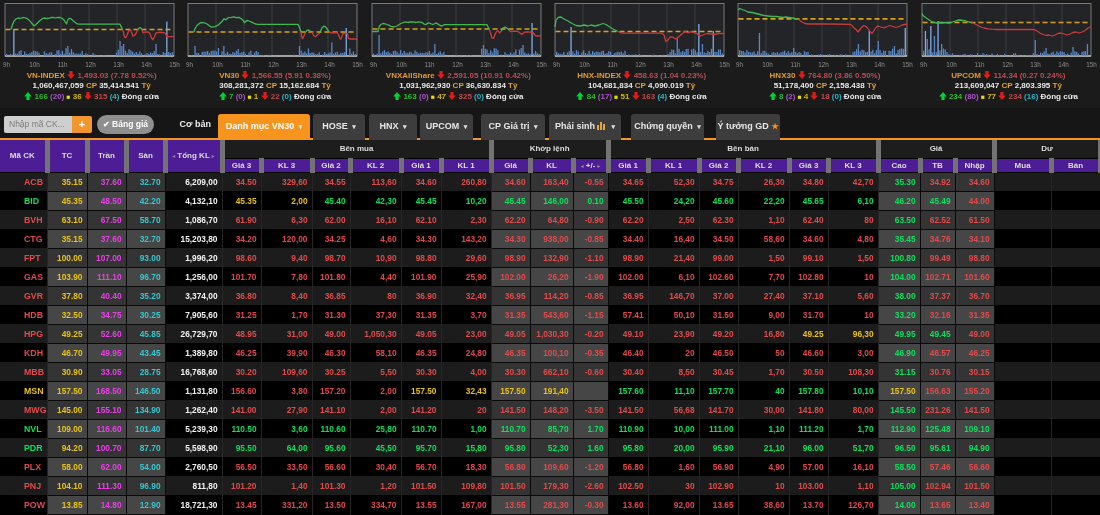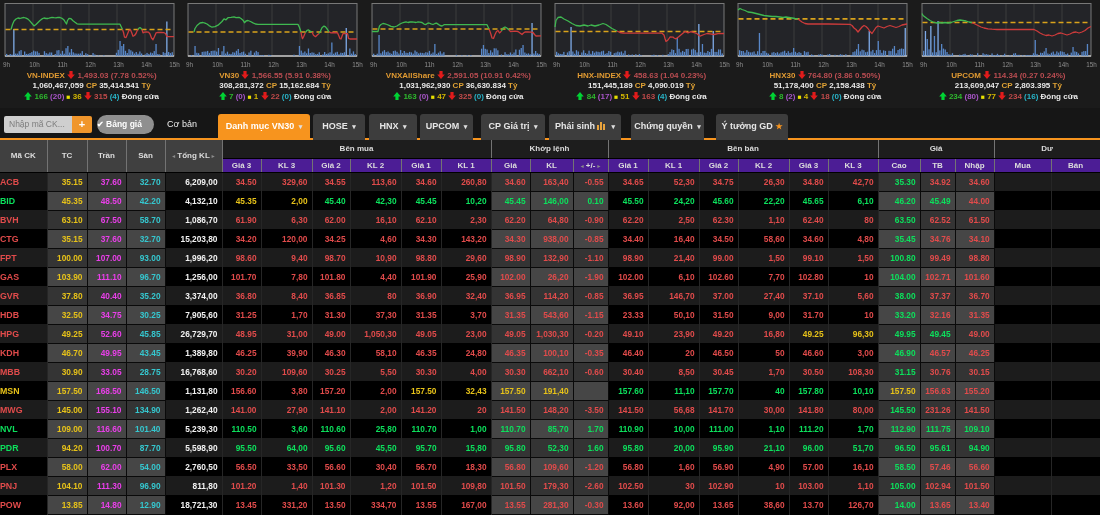--- a/index.html
+++ b/index.html
@@ -16,45 +16,45 @@
 .ys{color:#e8e000;font-size:6.5px}
 .yn{color:#d4b800}
 .rn{color:#c04a4a}
 .cy{color:#28b4c8}
 .toolbar{position:relative;height:32px;background:#161616;border-bottom:2px solid #f7941e}
 .inp{position:absolute;left:4px;top:8px;width:76px;height:17px;background:#cfcfcf;color:#7d7d7d;
   font-size:8.5px;line-height:17px;padding-left:5px;border-radius:2px 0 0 2px;overflow:hidden}
 .plus{position:absolute;left:72px;top:8px;width:20px;height:17px;background:#f0962c;color:#fff;
   font-size:11px;font-weight:bold;line-height:16px;text-align:center;border-radius:0 2px 2px 0}
 .pill{position:absolute;left:97px;top:7px;width:57px;height:19px;background:#8f8f8f;color:#fff;
-  font-size:8.5px;font-weight:bold;line-height:19px;border-radius:10px}
+  font-size:8.5px;font-weight:bold;line-height:19px;text-align:center;border-radius:10px}
 .chk{font-size:8px}
-.coban{position:absolute;left:167px;top:7px;width:44px;text-align:left;color:#ececec;
-  font-size:9px;font-weight:normal;line-height:19px}
+.coban{position:absolute;left:167px;top:7px;width:44px;text-align:right;color:#ececec;
+  font-size:9px;font-weight:bold;line-height:19px}
 .tab{position:absolute;top:6px;height:26px;background:#3d3d3d;color:#e6e6e6;font-size:9px;
   font-weight:bold;text-align:center;line-height:25px;border-radius:3px 3px 0 0;white-space:nowrap}
 .tab.active{background:#f7941e;color:#fff}
 .caret{font-size:7px;color:#e0e0e0;margin-left:2px}
 .star{color:#f7941e;font-size:8px}
 table{border-collapse:collapse;table-layout:fixed;width:1100px;height:375px}
 th,td{overflow:hidden;white-space:nowrap}
 thead th{font-size:8px;font-weight:bold;color:#dcdcdc;text-align:center;
-  background:#1d1d1d;border-right:1px solid #737373;border-bottom:1px solid #000}
+  background:#1d1d1d;border-right:5px solid #737373;border-bottom:1px solid #000}
 tr.h1{height:18px}
 tr.h2{height:14px}
 tr.h2 th{background:#4c1d95}
-th.hs{background:#404040}
+th.hs{background:#4c1d95}
 .tri{color:#8a8a8a;font-size:5.5px}
 tbody td{font-size:8.3px;font-weight:bold;text-align:right;padding-right:4px;
   border-right:1px solid #262626}
 tr.even td{background:#1c1c1c}
 tr.odd td{background:#000}
 tr.even td.p{background:#343434;border-right:1px solid #0a0a0a;border-bottom:1px solid #0a0a0a}
 tr.odd td.p{background:#464646;border-right:1px solid #0a0a0a;border-bottom:1px solid #0a0a0a}
-td.tk{text-align:left;padding-left:0;font-size:8.8px}
+td.tk{text-align:left;padding-left:24px;font-size:8.8px}
 .y{color:#e7c219}
 .m{color:#e93fe9}
 .c{color:#35c7cf}
 .r{color:#e14b4b}
 .g{color:#0ce05c}
 .w{color:#f2f2f2}
 </style></head><body>
 <div class="charts">
 <div class="panel">
       <svg width="184" height="108" style="position:absolute;left:0;top:0">
@@ -473,21 +473,21 @@
         <text x="62.5" y="66.5" font-size="6.3" fill="#8f8f8f" text-anchor="middle" font-family="Liberation Sans, sans-serif">11h</text>
         <text x="90.5" y="66.5" font-size="6.3" fill="#8f8f8f" text-anchor="middle" font-family="Liberation Sans, sans-serif">12h</text>
         <text x="118.5" y="66.5" font-size="6.3" fill="#8f8f8f" text-anchor="middle" font-family="Liberation Sans, sans-serif">13h</text>
         <text x="146.5" y="66.5" font-size="6.3" fill="#8f8f8f" text-anchor="middle" font-family="Liberation Sans, sans-serif">14h</text>
         <text x="174.5" y="66.5" font-size="6.3" fill="#8f8f8f" text-anchor="middle" font-family="Liberation Sans, sans-serif">15h</text>
       </svg>
       <div class="info">
         <div class="l1"><span class="on">HNX-INDEX</span> <svg width="8" height="8" style="margin-bottom:-1px">
             <path d="M2.4 0 h3.2 v3.6 h2.2 L4 8 L0.2 3.6 h2.2 Z" fill="#e11b1b"></path>
           </svg> <span class="rv">458.63 (1.04 0.23%)</span></div>
-        <div class="l2"><span class="wv">151,445,189</span> <span class="ov">CP</span> <span class="wv">4,090.019</span> <span class="ov">Tỷ</span></div>
+        <div class="l2"><span class="wv">104,681,834</span> <span class="ov">CP</span> <span class="wv">4,090.019</span> <span class="ov">Tỷ</span></div>
         <div class="l3"><svg width="8" height="8" style="margin-bottom:-1px">
             <path d="M4 0 L7.8 4.4 h-2.2 V8 H2.4 V4.4 H0.2 Z" fill="#00d334"></path>
           </svg><span class="gn"> 84</span> <span class="pu">(17)</span> <span class="ys">■</span><span class="yn"> 51</span> <svg width="8" height="8" style="margin-bottom:-1px">
             <path d="M2.4 0 h3.2 v3.6 h2.2 L4 8 L0.2 3.6 h2.2 Z" fill="#e11b1b"></path>
           </svg><span class="rn"> 163</span> <span class="cy">(4)</span> <span class="wv">Đóng cửa</span></div>
       </div>
     </div>
 <div class="panel">
       <svg width="184" height="108" style="position:absolute;left:0;top:0">
         <rect x="5.0" y="3.5" width="169.0" height="52.5" fill="#232428"></rect>
@@ -717,21 +717,21 @@
     <div class="tab" style="left:313px;width:52px">HOSE <span class="caret">▾</span></div>
     <div class="tab" style="left:369px;width:48px">HNX <span class="caret">▾</span></div>
     <div class="tab" style="left:420px;width:53px">UPCOM <span class="caret">▾</span></div>
     <div class="tab" style="left:481px;width:64px">CP Giá trị <span class="caret">▾</span></div>
     <div class="tab" style="left:549px;width:72px">Phái sinh<svg width="9" height="9" style="margin:0 1px -1px 2px">
         <rect x="0" y="4" width="2" height="5" fill="#e8a33c"></rect>
         <rect x="3" y="1" width="2" height="8" fill="#e8a33c"></rect>
         <rect x="6" y="3" width="2" height="6" fill="#e8a33c"></rect>
       </svg> <span class="caret">▾</span></div>
     <div class="tab" style="left:631px;width:73px">Chứng quyền <span class="caret">▾</span></div>
-    <div class="tab" style="left:716px;width:72px">Ý tưởng GD <span class="star">★</span></div>
+    <div class="tab" style="left:716px;width:64px">Ý tưởng GD <span class="star">★</span></div>
   </div>
 <table>
     <colgroup>
       <col style="width:47px">
       <col style="width:40px">
       <col style="width:39px">
       <col style="width:39px">
       <col style="width:57px">
       <col style="width:39px">
       <col style="width:51px">
@@ -988,21 +988,21 @@
         <td class="w">7,905,60</td>
         <td class="r">31.25</td>
         <td class="r">1,70</td>
         <td class="r">31.30</td>
         <td class="r">37,30</td>
         <td class="r">31.35</td>
         <td class="r">3,70</td>
         <td class="p r">31.35</td>
         <td class="p r">543,60</td>
         <td class="p r">-1.15</td>
-        <td class="r">23.33</td>
+        <td class="r">57.41</td>
         <td class="r">50,10</td>
         <td class="r">31.50</td>
         <td class="r">9,00</td>
         <td class="r">31.70</td>
         <td class="r">10</td>
         <td class="p g">33.20</td>
         <td class="p r">32.16</td>
         <td class="p r">31.35</td>
         <td></td>
         <td></td>
@@ -1157,21 +1157,21 @@
         <td class="p g">110.70</td>
         <td class="p g">85,70</td>
         <td class="p g">1.70</td>
         <td class="g">110.90</td>
         <td class="g">10,00</td>
         <td class="g">111.00</td>
         <td class="g">1,10</td>
         <td class="g">111.20</td>
         <td class="g">1,70</td>
         <td class="p g">112.90</td>
-        <td class="p g">111.75</td>
+        <td class="p g">125.48</td>
         <td class="p g">109.10</td>
         <td></td>
         <td></td>
       </tr>
       <tr class="even">
         <td class="tk g">PDR</td>
         <td class="p y">94.20</td>
         <td class="p m">100.70</td>
         <td class="p c">87.70</td>
         <td class="w">5,598,90</td>

